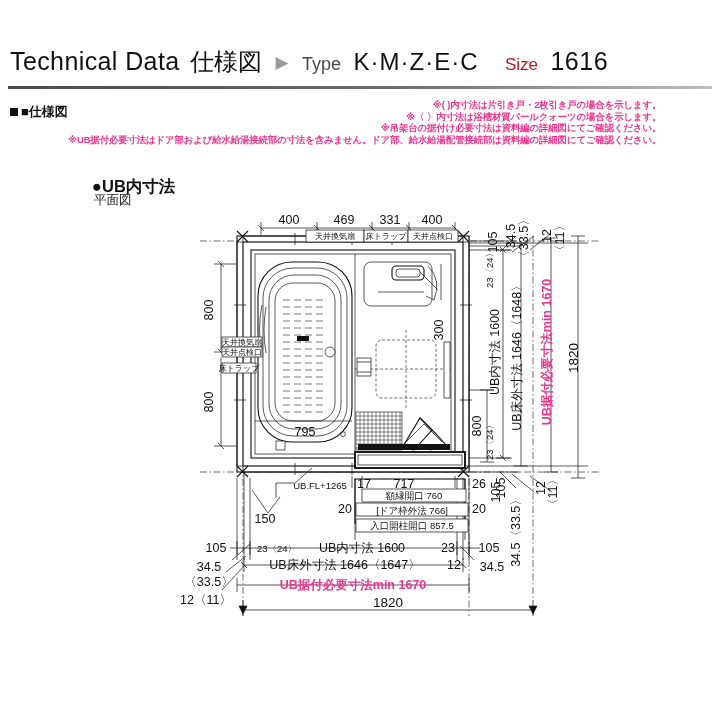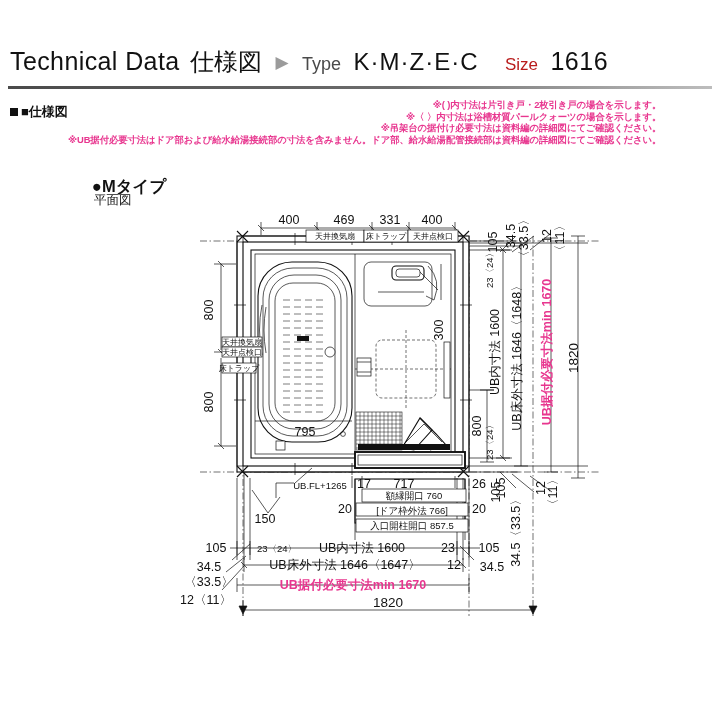--- a/index.html
+++ b/index.html
@@ -71,21 +71,21 @@
   <div class="sq">
     <span class="mk"></span><span>■仕様図</span>
   </div>
   <div class="notes">
     <div>※(  )内寸法は片引き戸・2枚引き戸の場合を示します。</div>
     <div>※〈  〉内寸法は浴槽材質パールクォーツの場合を示します。</div>
     <div>※吊架台の据付け必要寸法は資料編の詳細図にてご確認ください。</div>
     <div>※UB据付必要寸法はドア部および給水給湯接続部の寸法を含みません。ドア部、給水給湯配管接続部は資料編の詳細図にてご確認ください。</div>
   </div>
 
-  <div class="type-h">●Mタイプ</div>
+  <div class="type-h">●UB内寸法</div>
   <div class="type-sub">平面図</div>
 
   <svg id="dwg" viewBox="0 0 720 720">
 
     <g class="ln dash">
       <line x1="243" y1="236" x2="243" y2="616"></line>
       <line x1="469" y1="236" x2="469" y2="616"></line>
       <line x1="200" y1="241" x2="600" y2="241"></line>
       <line x1="200" y1="472" x2="600" y2="472"></line>
       <line x1="533" y1="236" x2="533" y2="600"></line>

